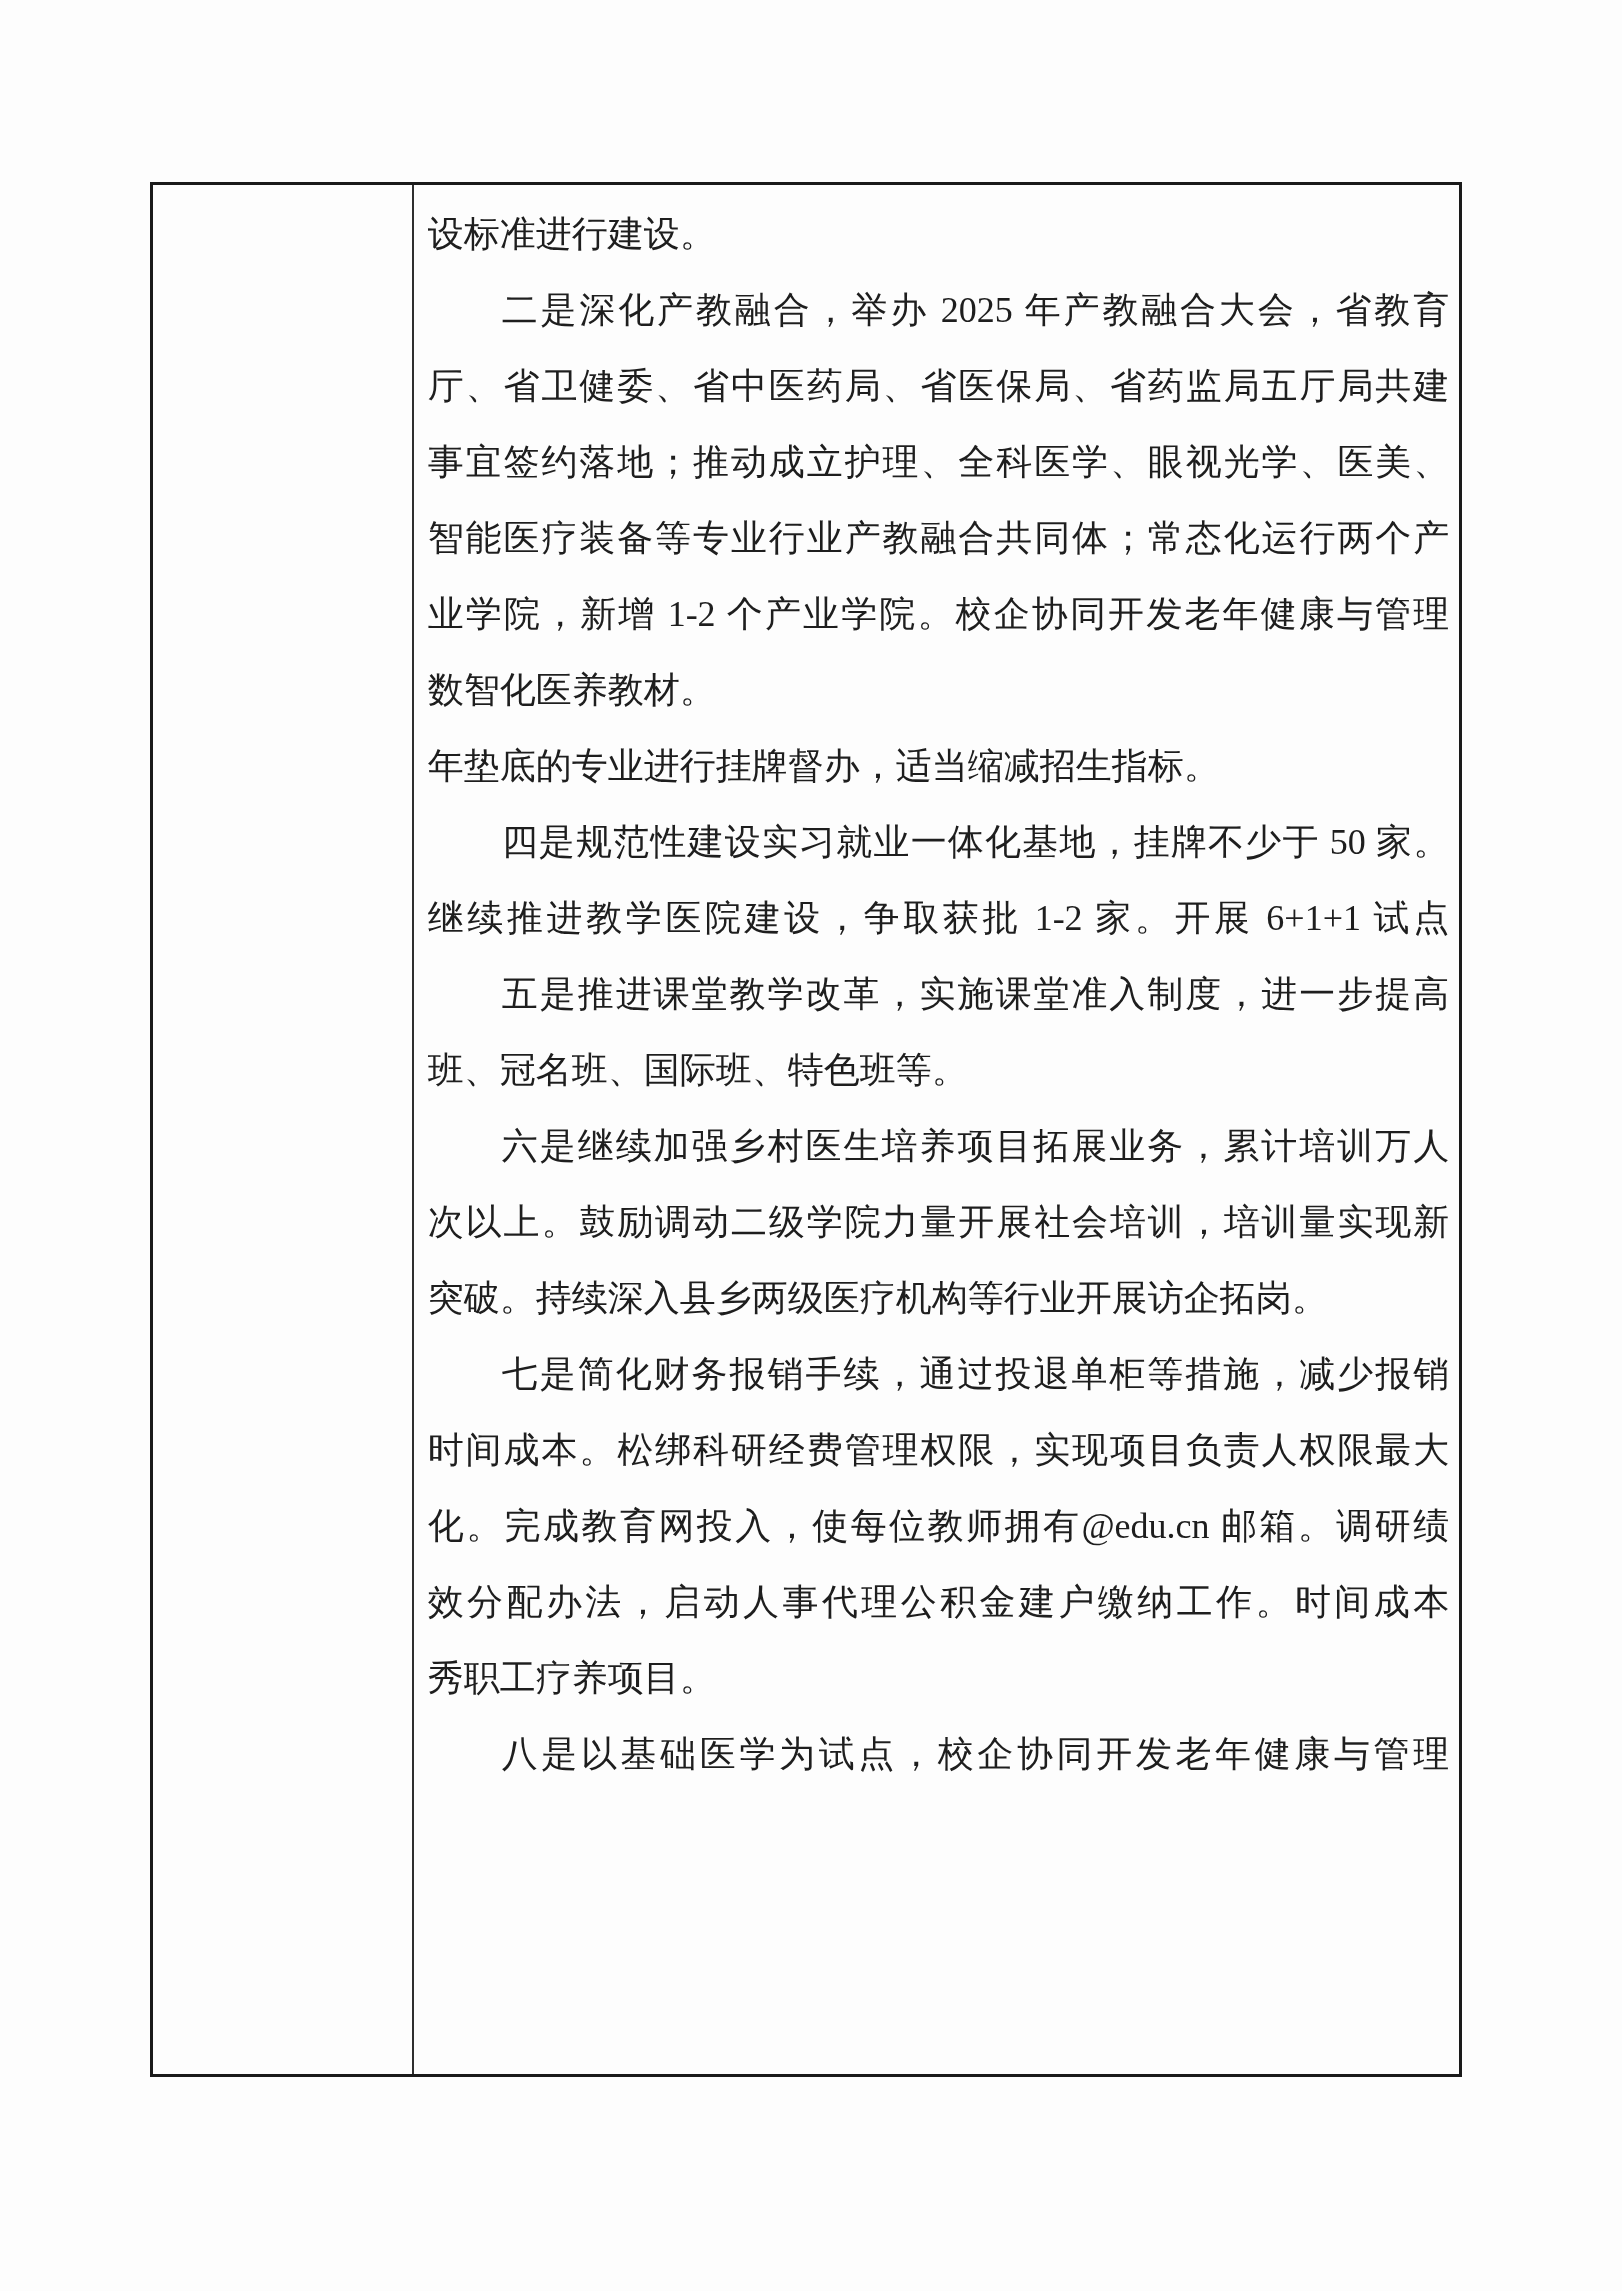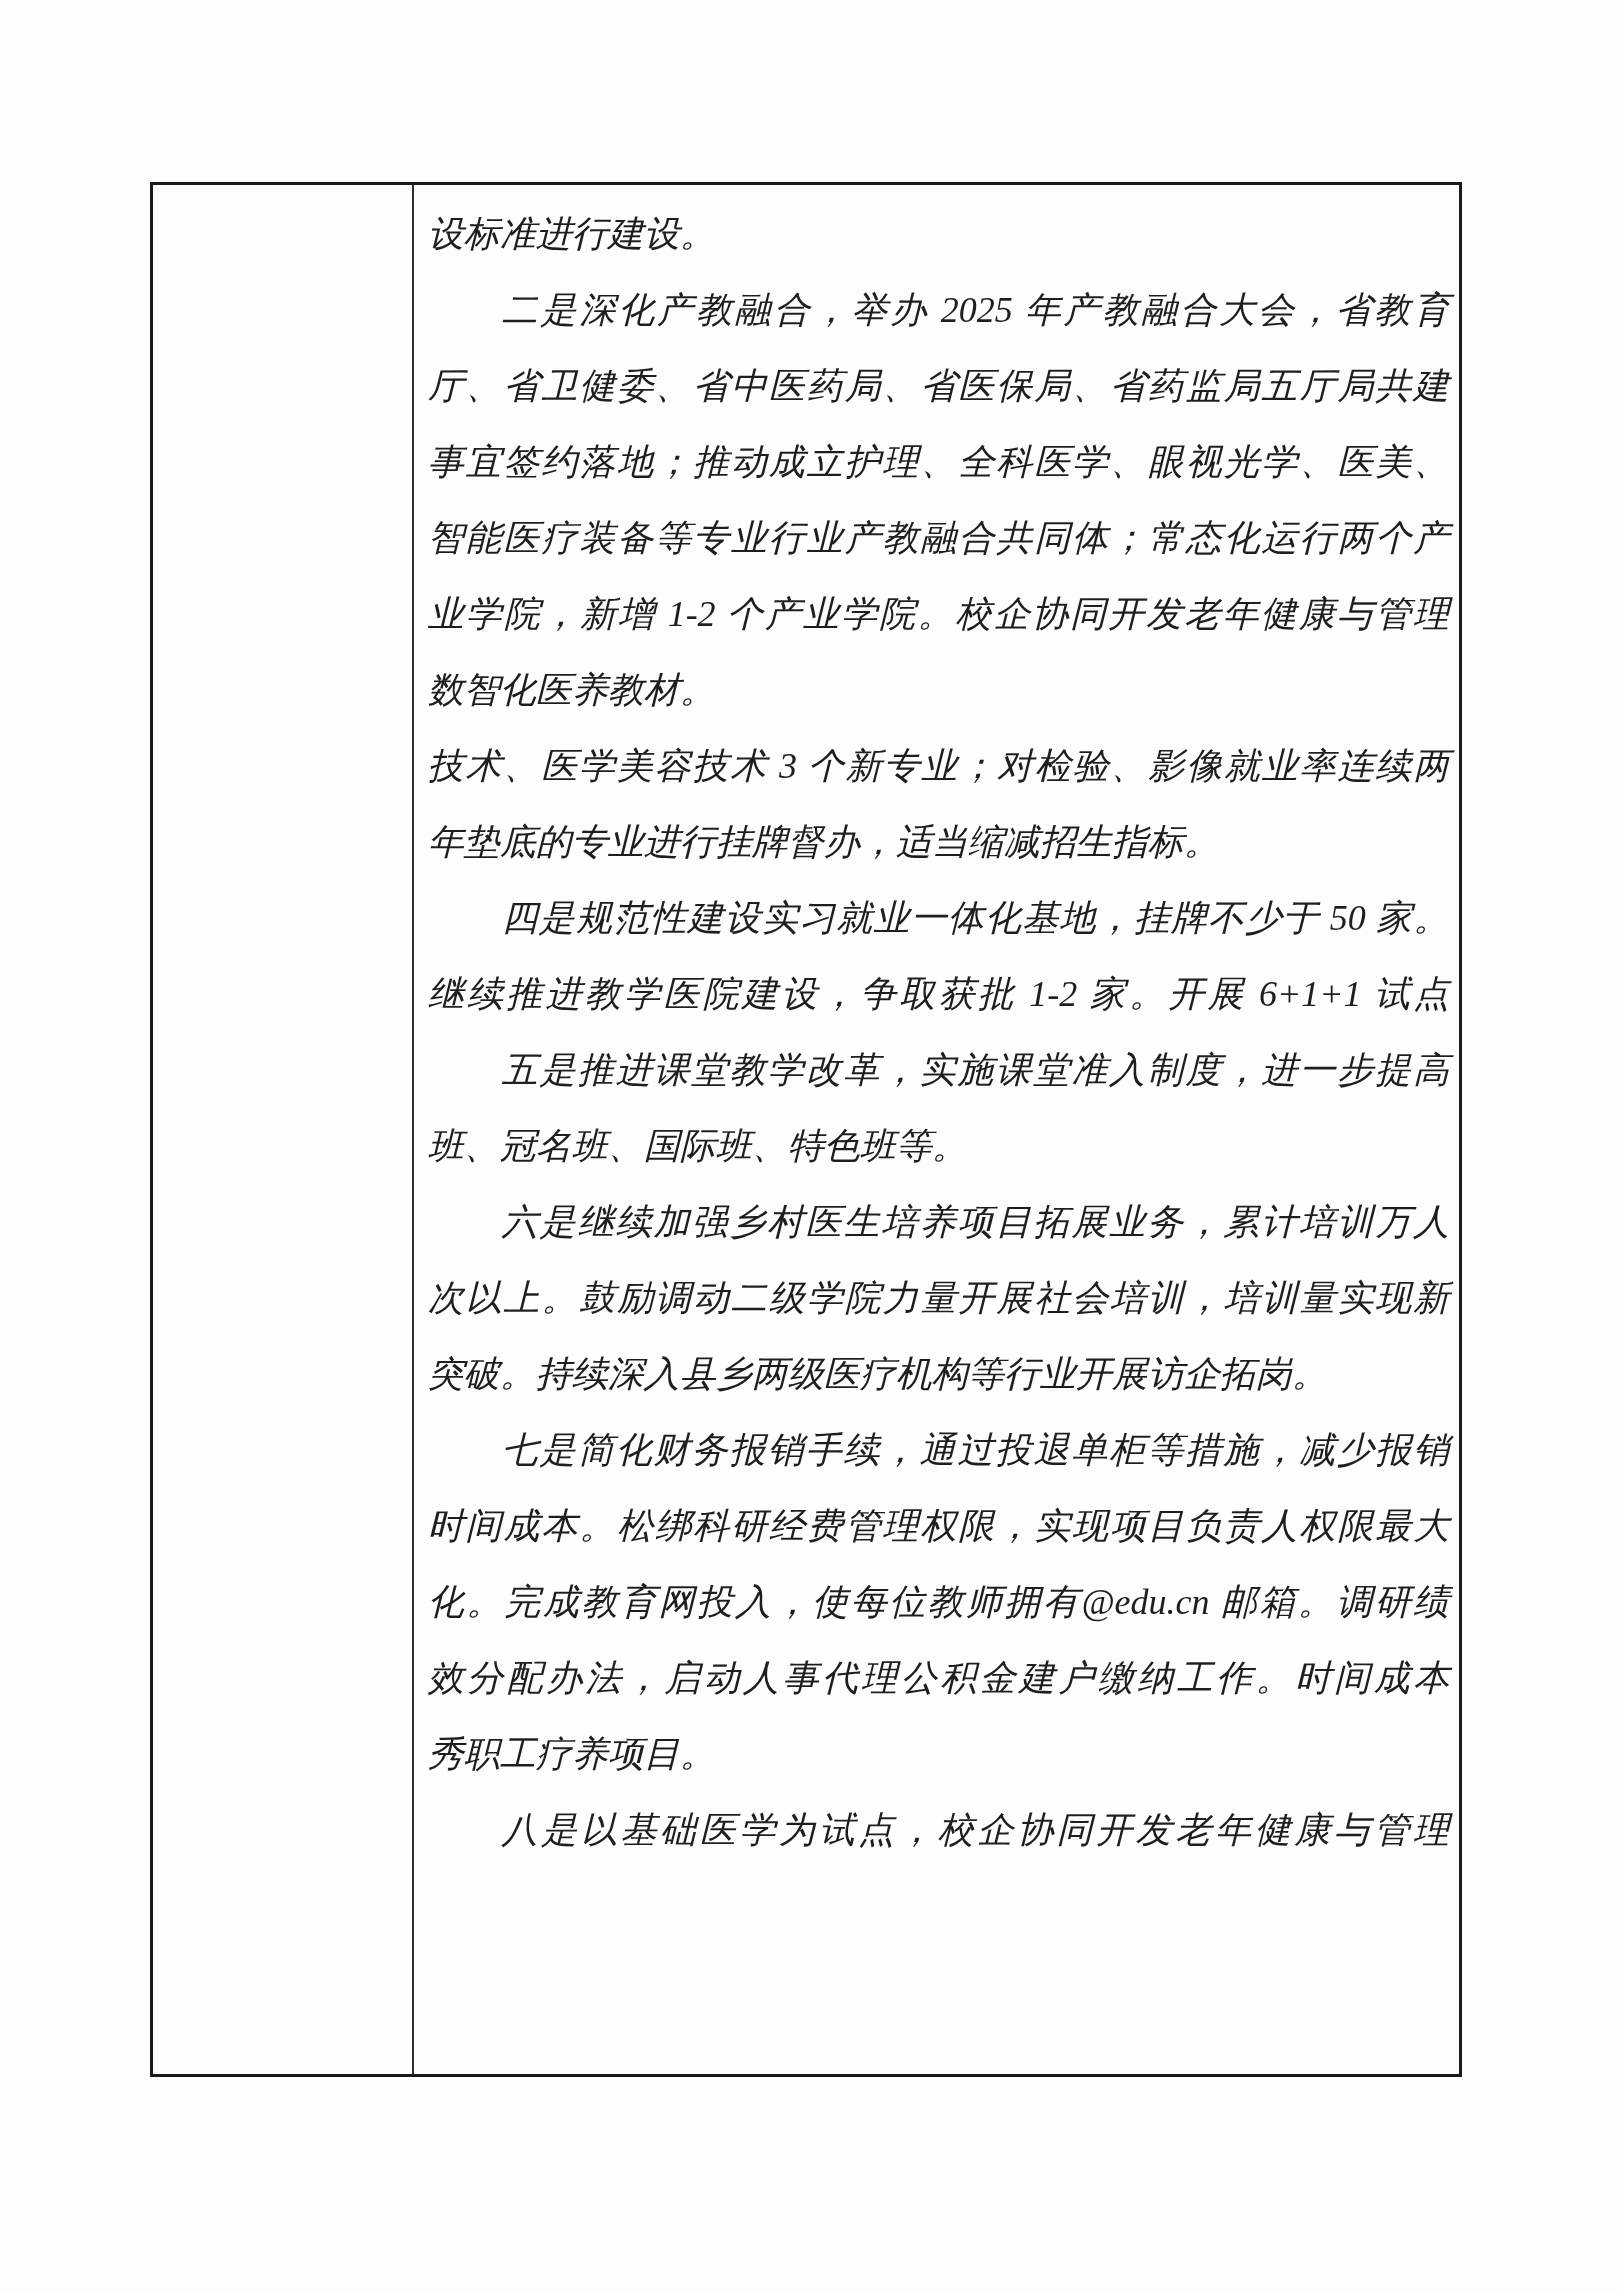--- a/index.html
+++ b/index.html
@@ -30,21 +30,20 @@
     flex: none;
     width: 261px;
     box-sizing: border-box;
     border-right: 2px solid var(--divider-color, #2e2e2e);
   }
   .cell-right {
     flex: 1;
     min-width: 0;
     box-sizing: border-box;
     padding: 10.8px 9.8px 0 13.7px;
-    font-style: italic;
   }
   .text-block {
     width: 100%;
   }
   .line {
     height: 76px;
     line-height: 76px;
     font-size: 36px;
     color: var(--ink-color, #1e1e1e);
     text-align: justify;
@@ -68,21 +67,20 @@
     <div class="cell-left"></div>
     <div class="cell-right">
       <div class="text-block" id="lines-container">
           <div class="line end">设标准进行建设。</div>
           <div class="line indent">二是深化产教融合，举办 2025 年产教融合大会，省教育</div>
           <div class="line">厅、省卫健委、省中医药局、省医保局、省药监局五厅局共建</div>
           <div class="line">事宜签约落地；推动成立护理、全科医学、眼视光学、医美、</div>
           <div class="line">智能医疗装备等专业行业产教融合共同体；常态化运行两个产</div>
           <div class="line">业学院，新增 1-2 个产业学院。校企协同开发老年健康与管理</div>
           <div class="line end">数智化医养教材。</div>
-          <div class="line">技术、医学美容技术 3 个新专业；对检验、影像就业率连续两</div>
           <div class="line end">年垫底的专业进行挂牌督办，适当缩减招生指标。</div>
           <div class="line indent">四是规范性建设实习就业一体化基地，挂牌不少于 50 家。</div>
           <div class="line">继续推进教学医院建设，争取获批 1-2 家。开展 6+1+1 试点</div>
           <div class="line indent">五是推进课堂教学改革，实施课堂准入制度，进一步提高</div>
           <div class="line end">班、冠名班、国际班、特色班等。</div>
           <div class="line indent">六是继续加强乡村医生培养项目拓展业务，累计培训万人</div>
           <div class="line">次以上。鼓励调动二级学院力量开展社会培训，培训量实现新</div>
           <div class="line end">突破。持续深入县乡两级医疗机构等行业开展访企拓岗。</div>
           <div class="line indent">七是简化财务报销手续，通过投退单柜等措施，减少报销</div>
           <div class="line">时间成本。松绑科研经费管理权限，实现项目负责人权限最大</div>

